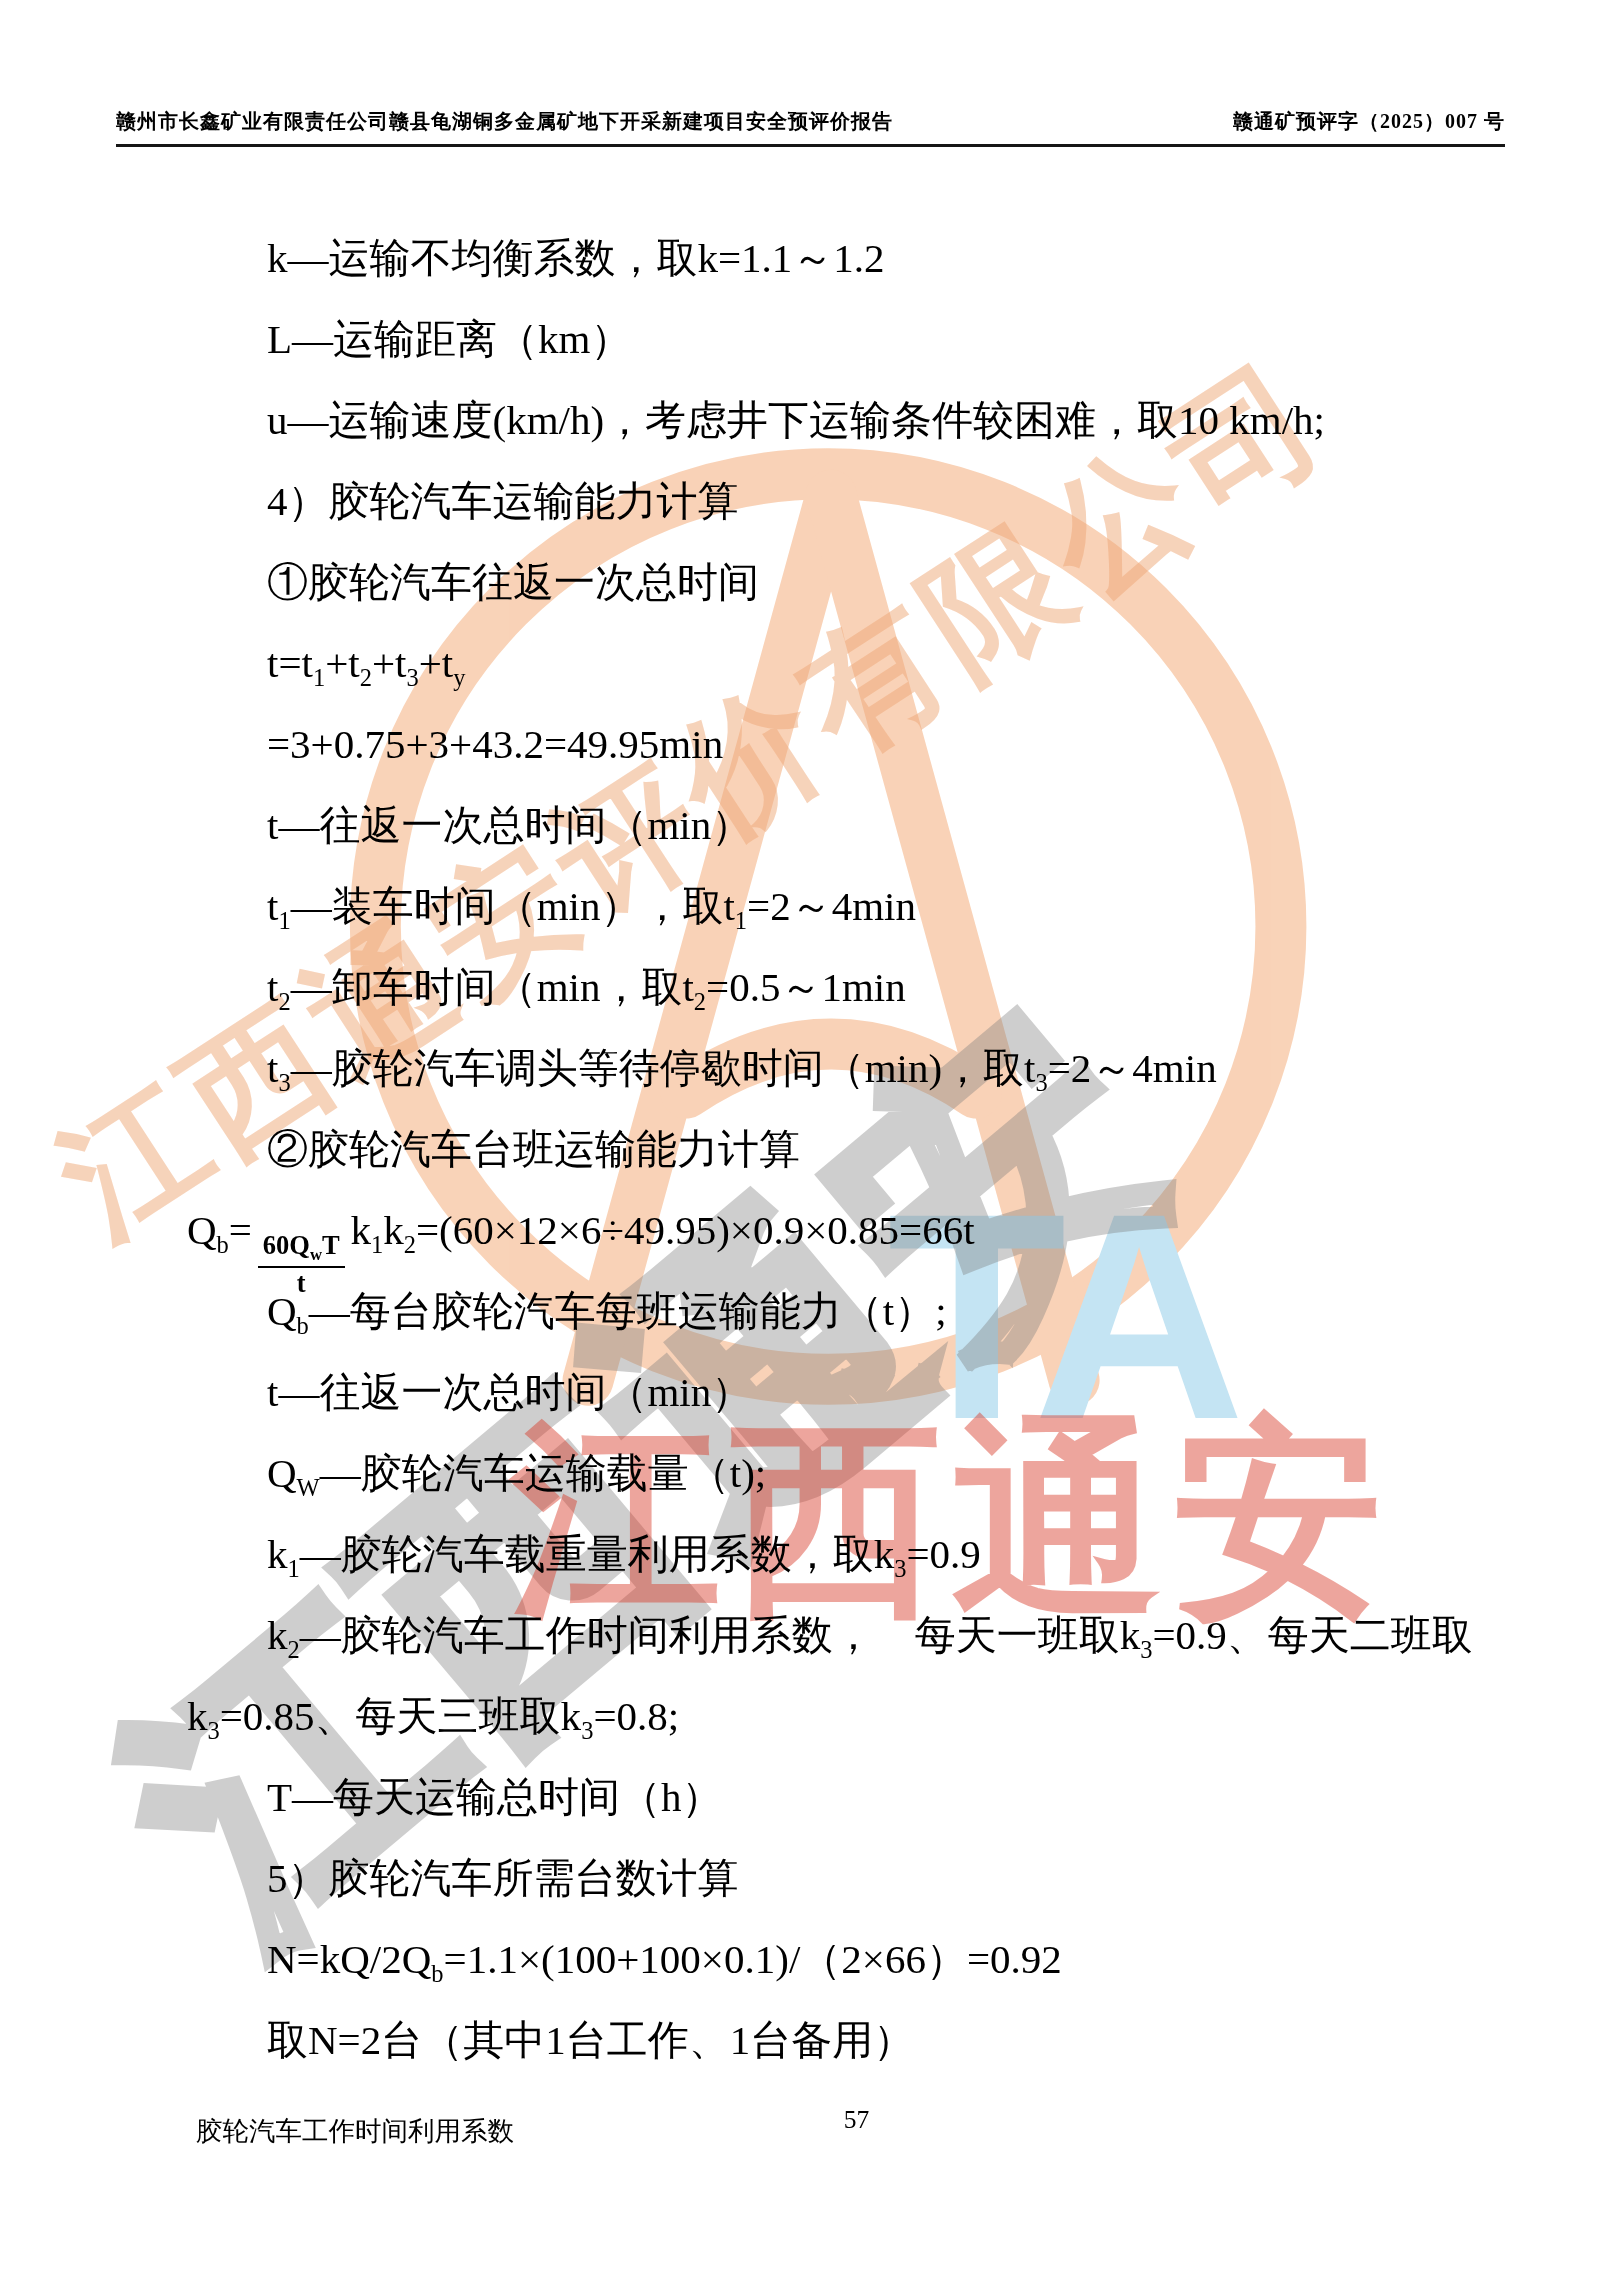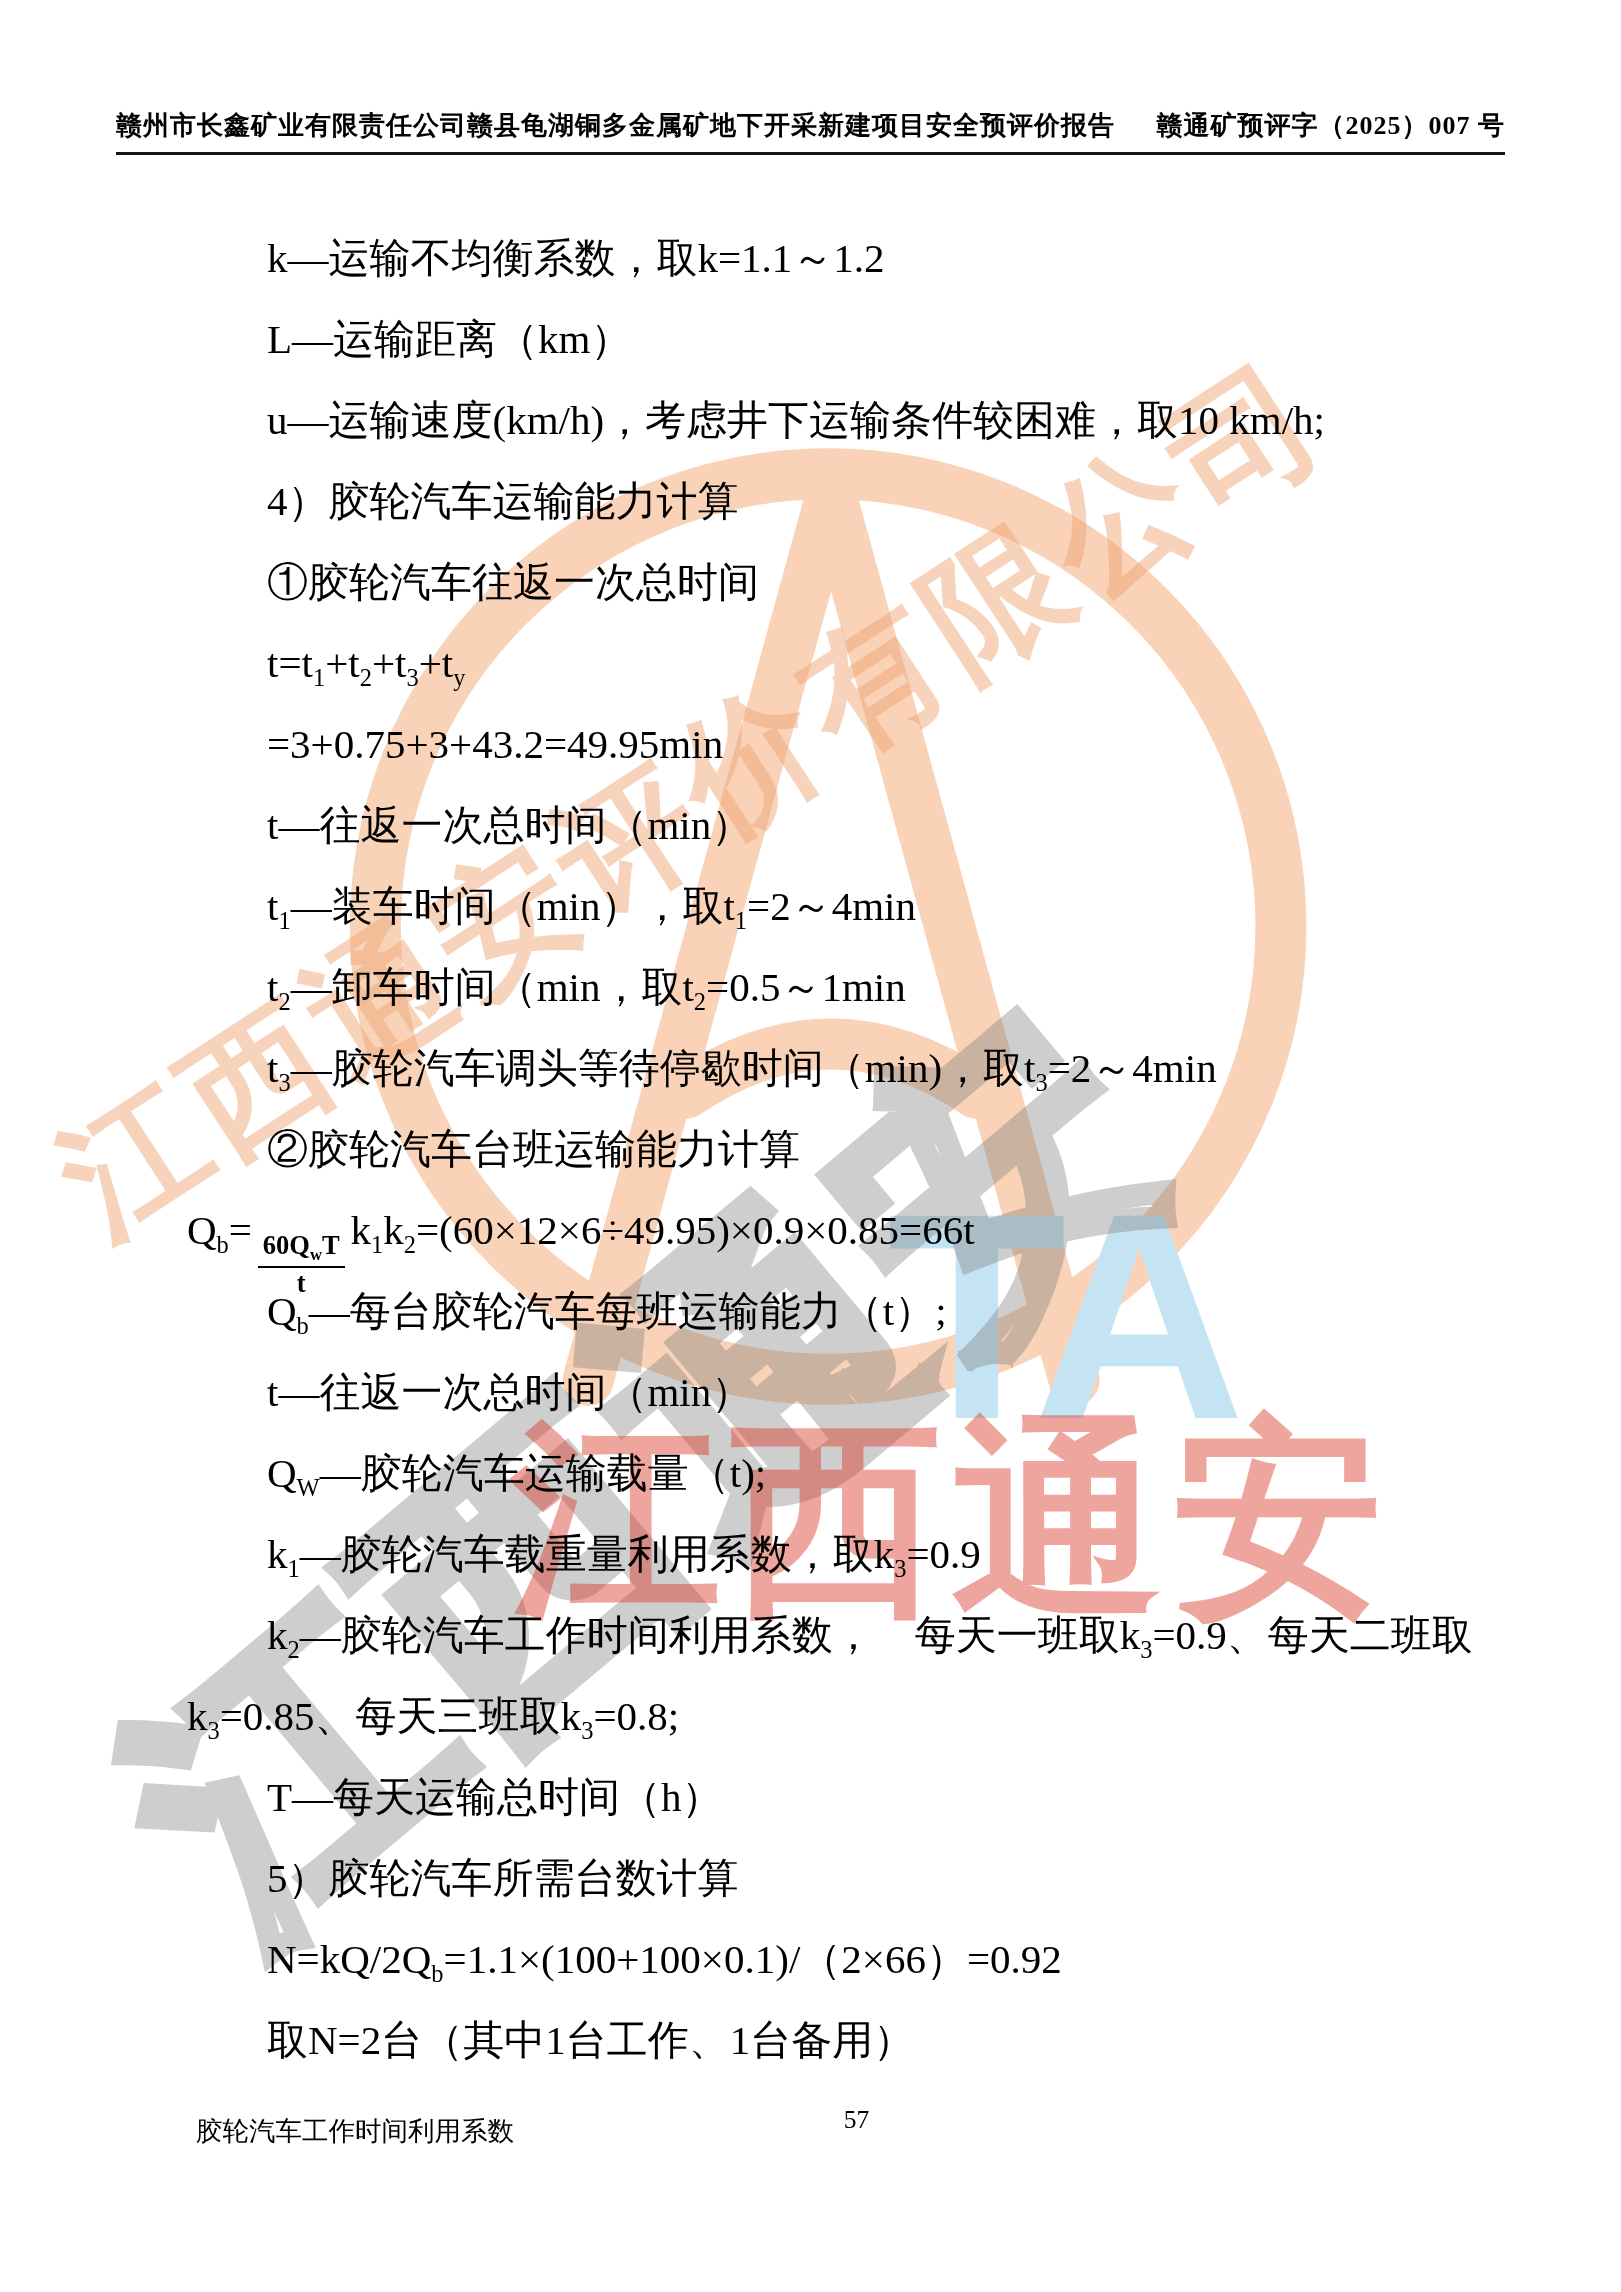--- a/index.html
+++ b/index.html
@@ -1,20 +1,20 @@
 <!DOCTYPE html>
 <html><head>
 <meta charset="utf-8">
 <style>
   html,body{margin:0;padding:0;background:#e9e9e9;}
   .page{position:relative;width:1621px;height:2293px;margin:0 auto;background:#ffffff;overflow:hidden;
         font-family:"Liberation Serif","DejaVu Serif",serif;color:#000;}
   
   .header{position:absolute;left:116px;right:116px;top:108px;display:flex;justify-content:space-between;
-          align-items:flex-end;font-size:26px;font-weight:bold;letter-spacing:1px;
+          align-items:flex-end;font-size:20px;font-weight:bold;letter-spacing:1px;
           border-bottom:3.9px solid #161616;padding-bottom:8.8px;z-index:4;}
   .header .hdr-right{white-space:nowrap;margin-left:29px;}
   
   .content{position:absolute;left:147px;top:218px;width:1372px;z-index:4;font-size:41px;margin-left:40px;}
   .line{height:81px;line-height:81px;white-space:nowrap;}
   .line.ind{padding-left:80px;}
   .line sub{font-size:24.5px;}
   .frac{display:inline-flex;flex-direction:column;align-items:center;vertical-align:-9.8px;
         line-height:1.05;margin:0 5.9px;font-weight:bold;}
   .frac .num{font-size:26.5px;border-bottom:2.9px solid #000;padding:0 4.9px 2px;}

